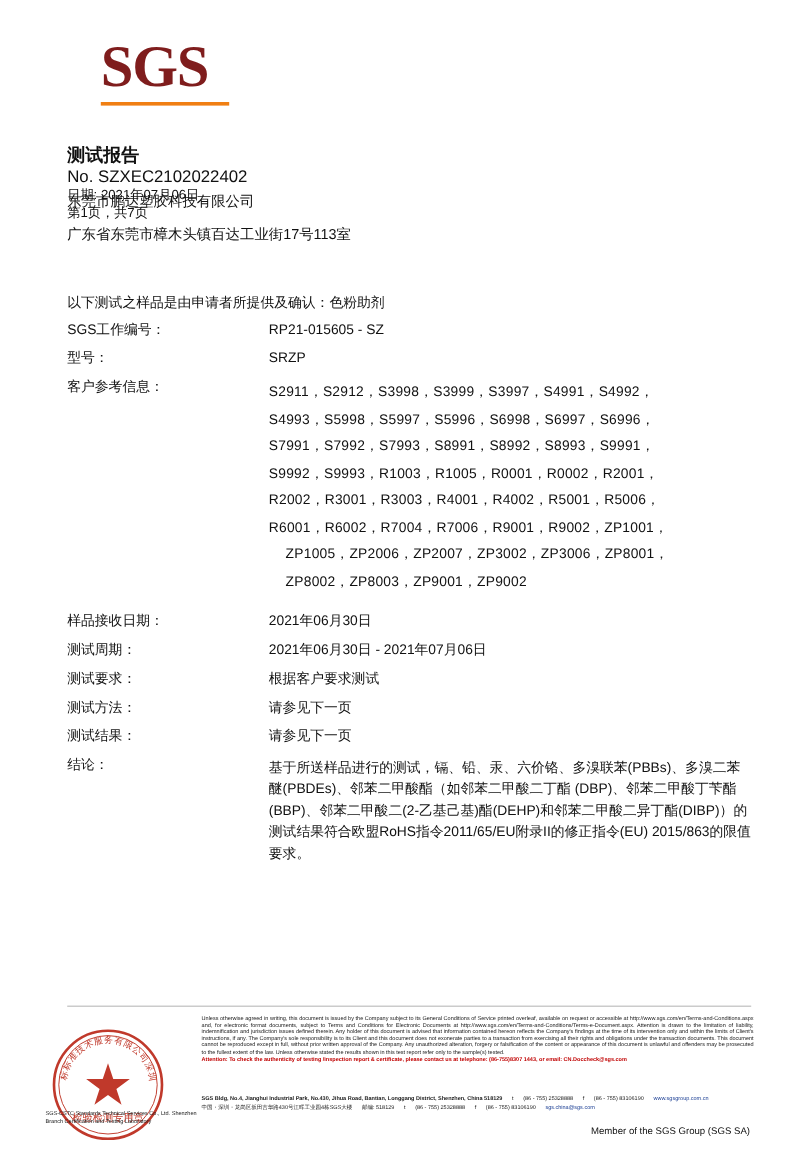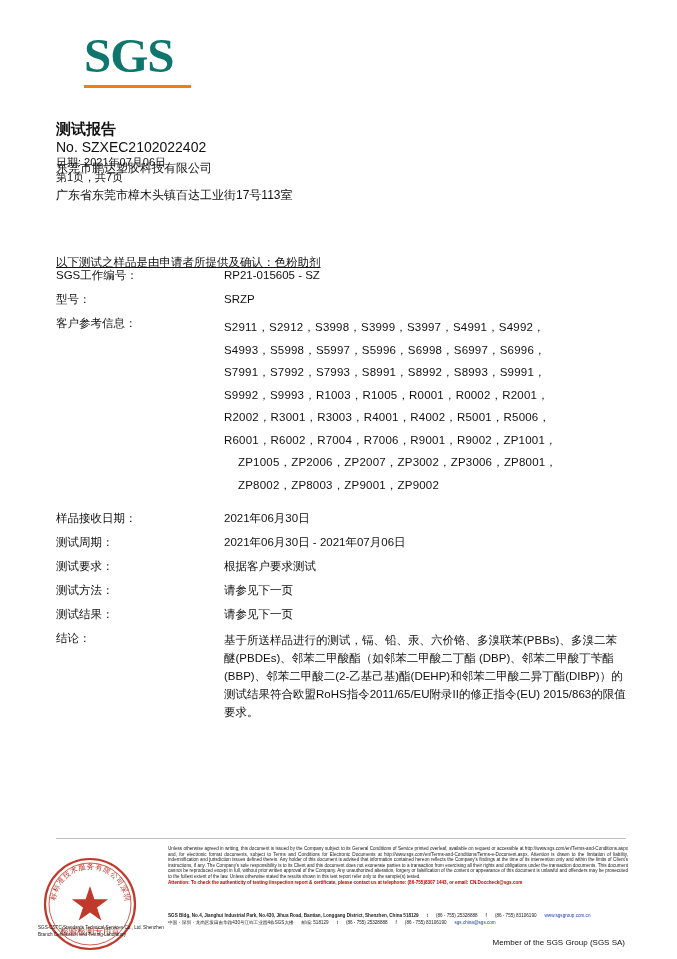--- a/index.html
+++ b/index.html
@@ -26,21 +26,21 @@
     left: 84px;
     top: 28px;
     width: 112px;
     height: 60px;
   }
   .logo-text {
     font-family: "Liberation Serif", serif;
     font-weight: bold;
     font-size: 49px;
     letter-spacing: -1px;
-    color: #0f766e;
+    color: #7f1d1d;
     line-height: 56px;
   }
   .logo-rule {
     position: absolute;
     left: 0;
     top: 57px;
     width: 107px;
     height: 3px;
     background: #f07f13;
   }
@@ -86,24 +86,23 @@
   .company-addr {
     position: absolute;
     left: 56px;
     top: 187px;
     font-size: 12px;
     color: #111;
   }
   .sample-line {
     position: absolute;
     left: 56px;
-    top: 255px;
-    font-size: 11.5px;
-    color: #111;
-    text-decoration: underline;
+    top: 245px;
+    font-size: 11.5px;
+    color: #111;
   }
   
   .fields {
     position: absolute;
     left: 56px;
     top: 268px;
     width: 570px;
   }
   .field-row {
     display: flex;

